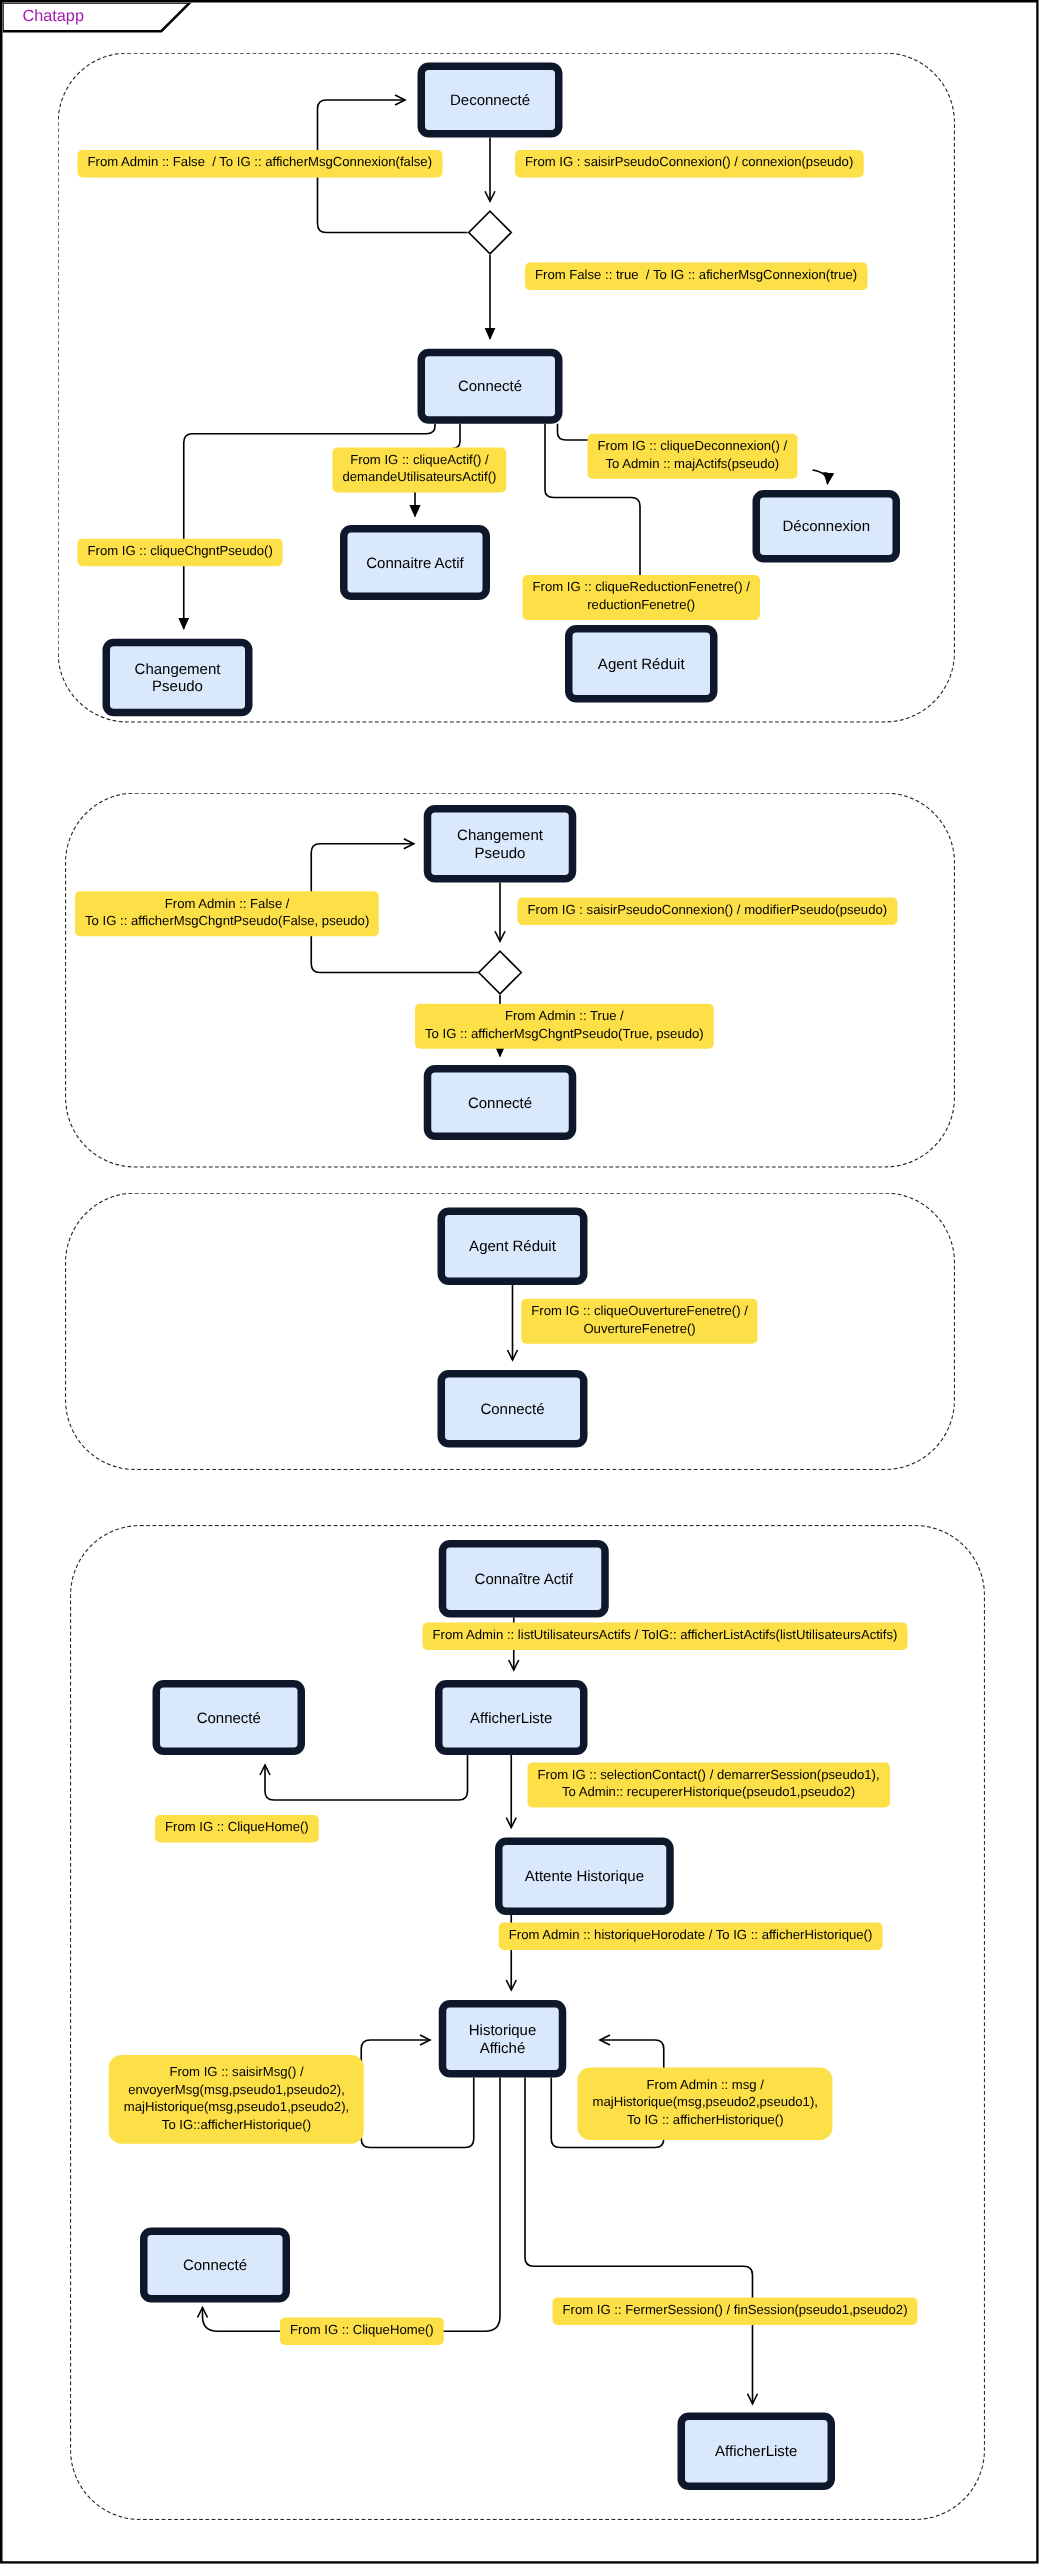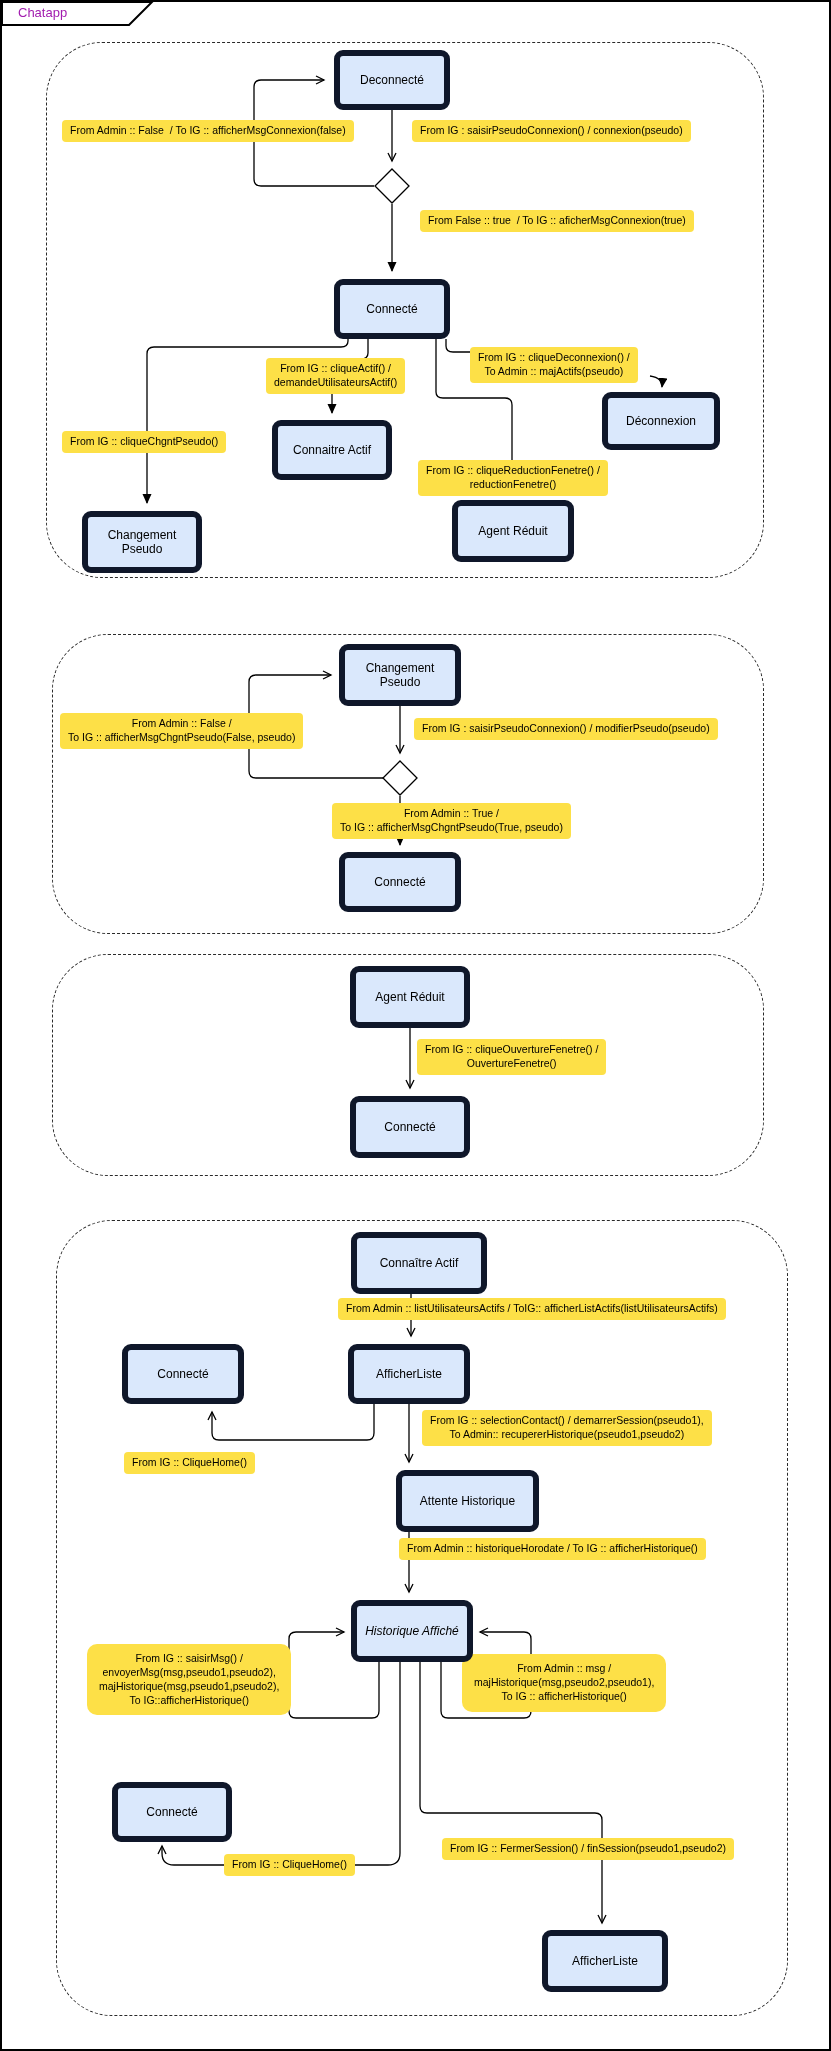--- a/index.html
+++ b/index.html
@@ -109,21 +109,21 @@
   <div class="tlabel wrap" style="left:460px;top:1652px;border-radius:10px;padding:8px 12px;">From Admin :: msg /
 majHistorique(msg,pseudo2,pseudo1),
 To IG :: afficherHistorique()</div>
   <div class="tlabel" style="left:222px;top:1852px;">From IG :: CliqueHome()</div>
   <div class="tlabel" style="left:440px;top:1836px;">From IG :: FermerSession() / finSession(pseudo1,pseudo2)</div>
 
   <div class="state" style="left:349px;top:1230px;width:136px;height:62px;">Connaître Actif</div>
   <div class="state" style="left:120px;top:1342px;width:122px;height:60px;">Connecté</div>
   <div class="state" style="left:346px;top:1342px;width:122px;height:60px;">AfficherListe</div>
   <div class="state" style="left:346px;top:1468px;width:143px;height:62px;margin-left:48px;">Attente Historique</div>
-  <div class="state" style="left:349px;top:1598px;width:122px;height:62px;font-style:italic;">Historique Affiché</div>
+  <div class="state" style="left:349px;top:1598px;width:102px;height:62px;">Historique Affiché</div>
   <div class="state" style="left:110px;top:1780px;width:120px;height:60px;">Connecté</div>
   <div class="state" style="left:540px;top:1928px;width:126px;height:62px;">AfficherListe</div>
 
   <svg class="frame-tab" width="160" height="26">
     <path d="M0,0 H150 L127,23 H0 Z" fill="#ffffff" stroke="#000" stroke-width="2"></path>
   </svg>
   <div class="frame-title">Chatapp</div>
 
 </div>
 

